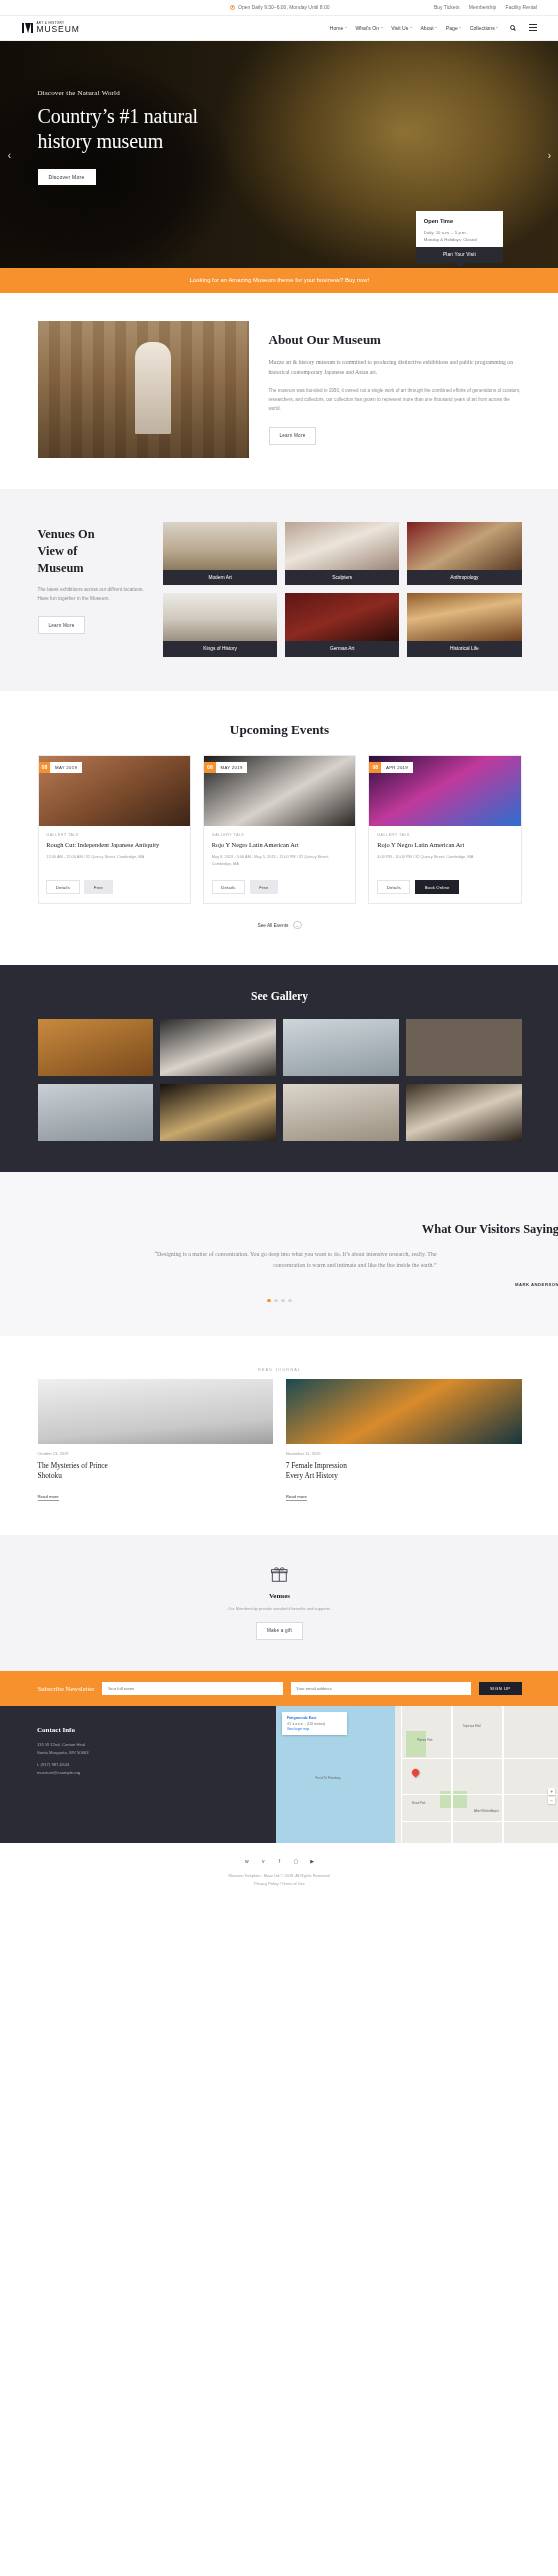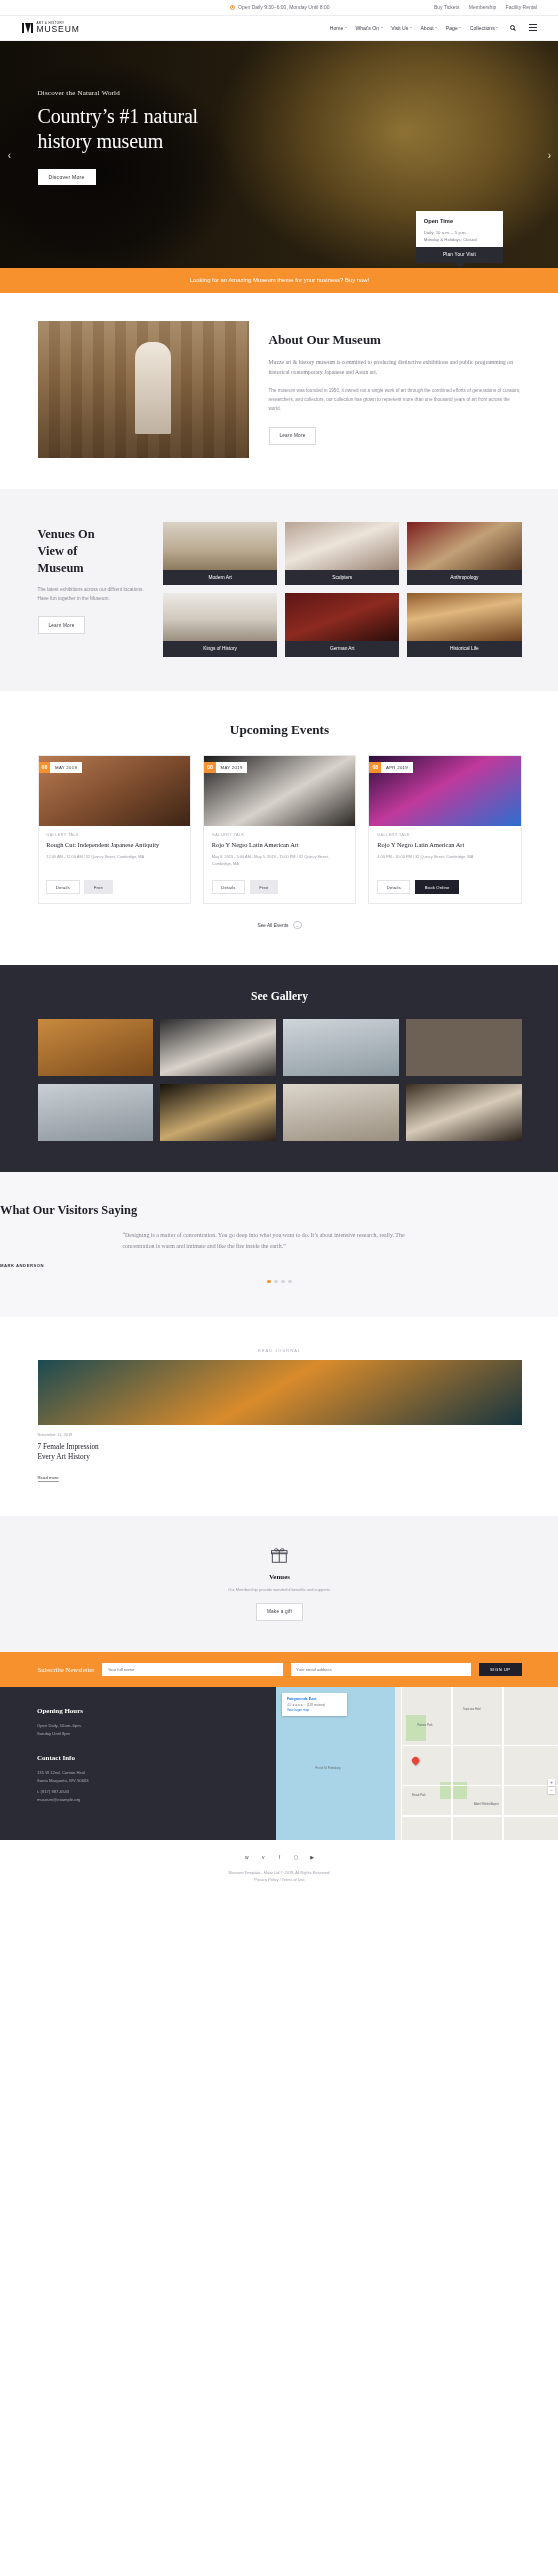--- a/index.html
+++ b/index.html
@@ -107,21 +107,21 @@
   .see-all { display:flex; justify-content:center; align-items:center; gap:4.7px; margin-top:17px; font-size:4.8px; color:#3a3a44; cursor:pointer; }
   .see-all-circ { width:8.5px; height:8.5px; border:0.8px solid #c9c9d0; border-radius:50%; display:flex; align-items:center; justify-content:center; font-size:3.9px; color:#6c6c78; }
 
   
   .gallery { background:#2b2b36; padding:25px 0 31px; }
   .gallery h2 { text-align:center; color:#fff; font-size:11.6px; margin-bottom:15.5px; }
   .g-grid { display:grid; grid-template-columns:repeat(4,1fr); gap:7.8px; }
   .g-cell { height:57px; background:#6d6054; }
 
   
-  .testi { background:#f7f7f9; padding:31px 0 34px; text-align:left; position:relative; }
+  .testi { background:#f7f7f9; padding:50px 0 34px; text-align:right; position:relative; }
   .testi h2 { font-size:12.4px; color:#20202a; margin-bottom:12.4px; position:relative; display:inline-block; }
   .testi h2:after { content:"\201D"; position:absolute; right:-4.7px; top:-7.8px; font-size:33px; color:#e7e7ec; font-family:"Liberation Serif", serif; z-index:-1; }
   .testi-q { width:314px; margin:0 auto 11px; font-size:5.9px; line-height:1.85; color:#85858f; font-family:"Liberation Serif", serif; }
   .testi-a { font-size:4.2px; letter-spacing:0.5px; color:#35353f; font-weight:bold; margin-bottom:12.4px; }
   .dots { display:flex; justify-content:center; gap:3.9px; }
   .dot { width:3.1px; height:3.1px; border-radius:50%; background:#d6d6dc; }
   .dot.on { background:#f7912d; }
 
   
   .blog { padding:31px 0 34px; }
@@ -396,20 +396,29 @@
     <span class="dot"></span>
     <span class="dot"></span>
     <span class="dot"></span>
   </div>
 </div>
 
 <div class="wrap blog">
   <div class="blog-kicker">READ JOURNAL</div>
   <div class="blog-grid">
     <div class="bp">
+      <div class="bp-img" style="background:linear-gradient(175deg,#efefef,#c9c9c9 70%,#9d9d9d)"></div>
+      <div class="bp-datewrap"><span class="bp-date">October 13, 2019</span></div>
+      <div class="bp-title serif">
+        <span style="display:block">The Mysteries of Prince</span>
+        <span style="display:block">Shotoku</span>
+      </div>
+      <span class="bp-more">Read more</span>
+    </div>
+    <div class="bp">
       <div class="bp-img" style="background:linear-gradient(150deg,#1b4a52,#d98b2b 48%,#17353f)"></div>
       <div class="bp-datewrap"><span class="bp-date">November 11, 2019</span></div>
       <div class="bp-title serif">
         <span style="display:block">7 Female Impression</span>
         <span style="display:block">Every Art History</span>
       </div>
       <span class="bp-more">Read more</span>
     </div>
   </div>
 </div>
@@ -435,25 +444,20 @@
   <div class="wrap news-row">
     <div class="news-t serif">Subscribe Newsletter</div>
     <input class="news-in" placeholder="Your full name" style="">
     <input class="news-in" placeholder="Your email address" style="">
     <button class="news-btn">SIGN UP</button>
   </div>
 </div>
 
 <div class="footer">
   <div class="f-left">
-    <div class="f-block">
-      <h4 class="serif">Opening Hours</h4>
-      <p>Open Daily, 10am–6pm.</p>
-      <p>Sunday Until 8pm</p>
-    </div>
     <div class="f-block">
       <h4 class="serif">Contact Info</h4>
       <p>131 W 12nd, Conton Heal</p>
       <p>Santa Margarita, WV 50663</p>
       <p style="height:3.9px"></p>
       <p>t. (917) 987-6543</p>
       <p>museum@example.org</p>
     </div>
   </div>
   <div class="f-map">

